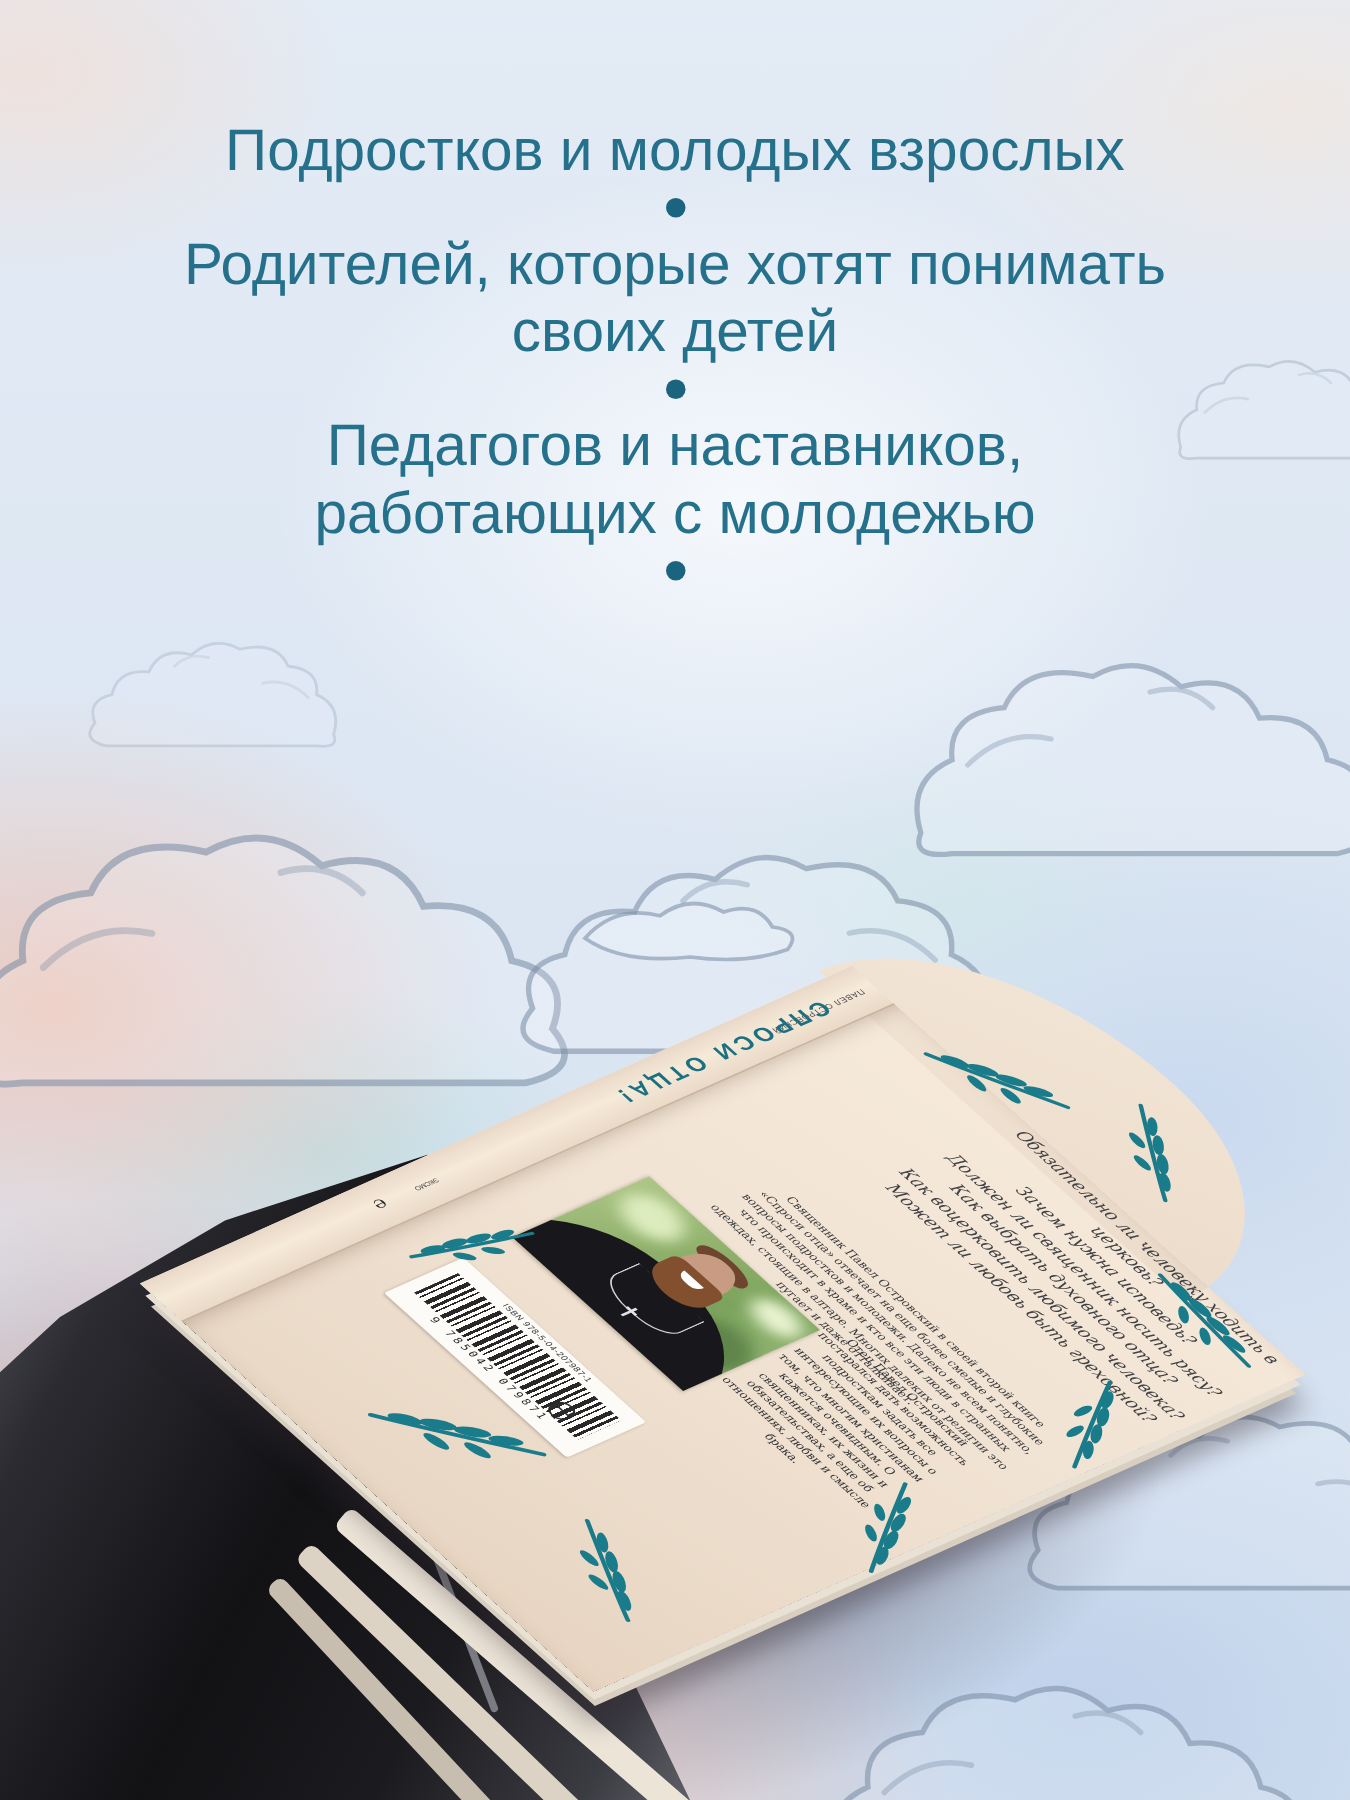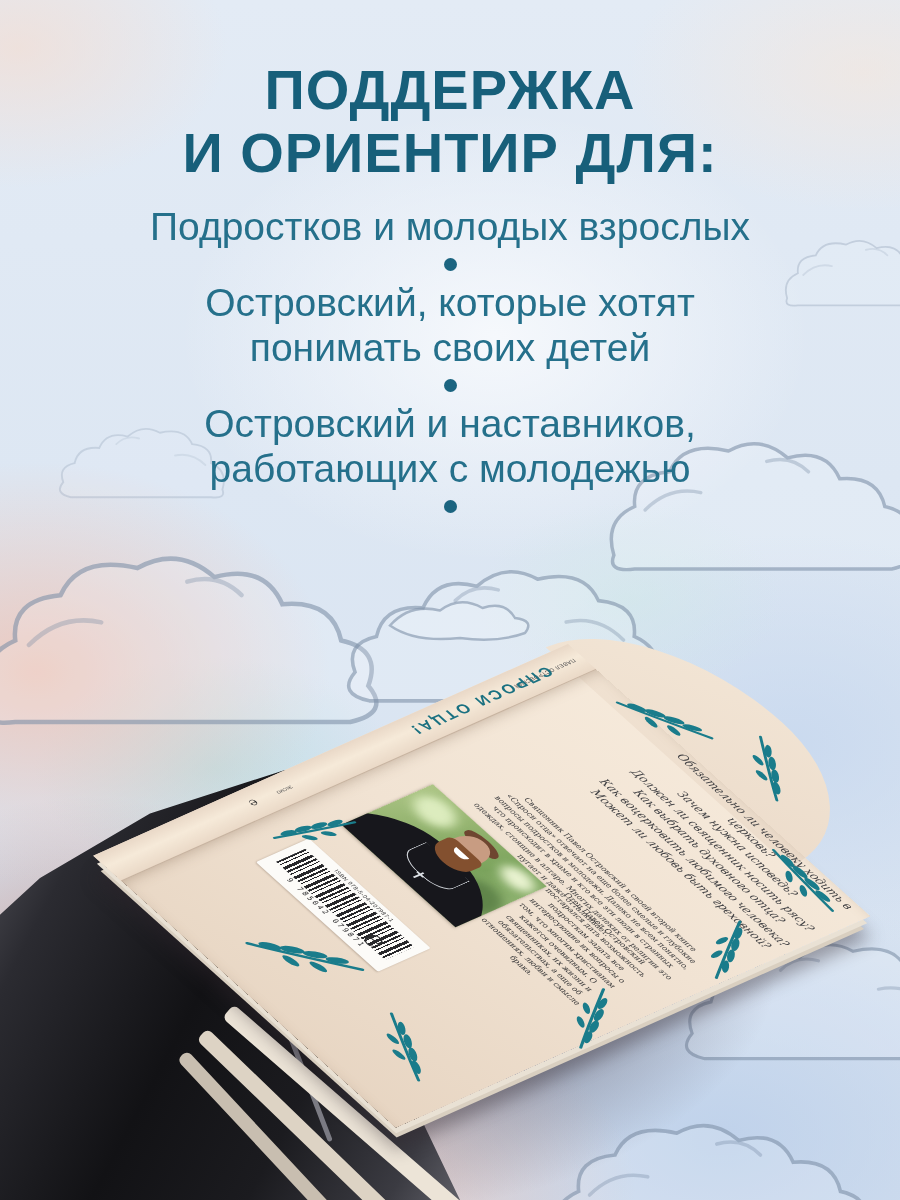--- a/index.html
+++ b/index.html
@@ -159,30 +159,26 @@
       </svg>
     <svg class="cl" style="left:780px;top:230px;width:170px;height:90px;opacity:.3" viewBox="0 0 190 88">
         <use href="#cloud-a"></use>
       </svg>
     <svg class="cl" style="left:50px;top:420px;width:180px;height:90px;opacity:.25;transform:scaleX(-1)" viewBox="0 0 190 88">
         <use href="#cloud-a"></use>
       </svg>
   </div>
 
   <div class="promo">
-    <div class="promo-title">
-      <div>ПОДДЕРЖКА</div>
-      <div>И ОРИЕНТИР ДЛЯ:</div>
-    </div>
     <div class="aud-list">
       <div class="aud">Подростков и молодых взрослых</div>
       <div class="sep-dot"></div>
-      <div class="aud">Островский, которые хотят понимать своих детей</div>
+      <div class="aud">Родителей, которые хотят понимать своих детей</div>
       <div class="sep-dot"></div>
-      <div class="aud">Островский и наставников, работающих с молодежью</div>
+      <div class="aud">Педагогов и наставников, работающих с молодежью</div>
       <div class="sep-dot"></div>
     </div>
   </div>
 
   <div class="book-shadow"></div>
   <div class="fan"></div>
   <div class="sheet-line sl1"></div>
   <div class="sheet-line sl2"></div>
   <div class="sheet-line sl3"></div>
   <div class="white-sheet ws1"></div>

